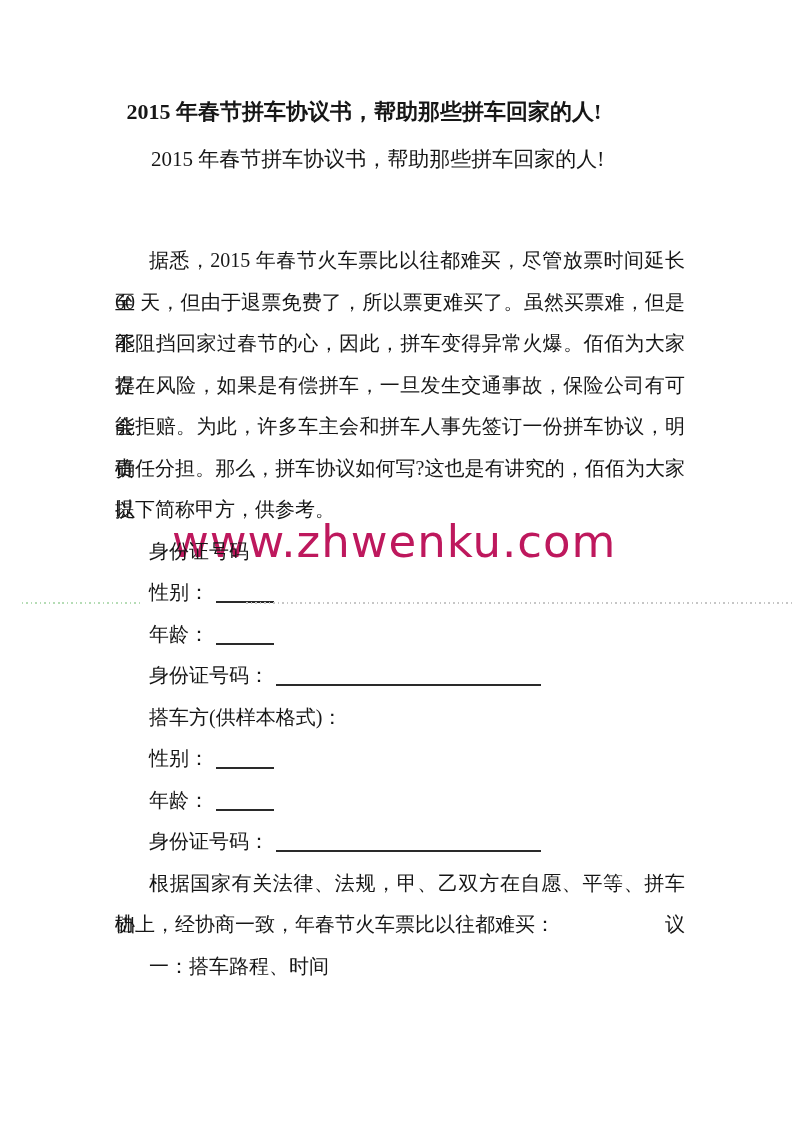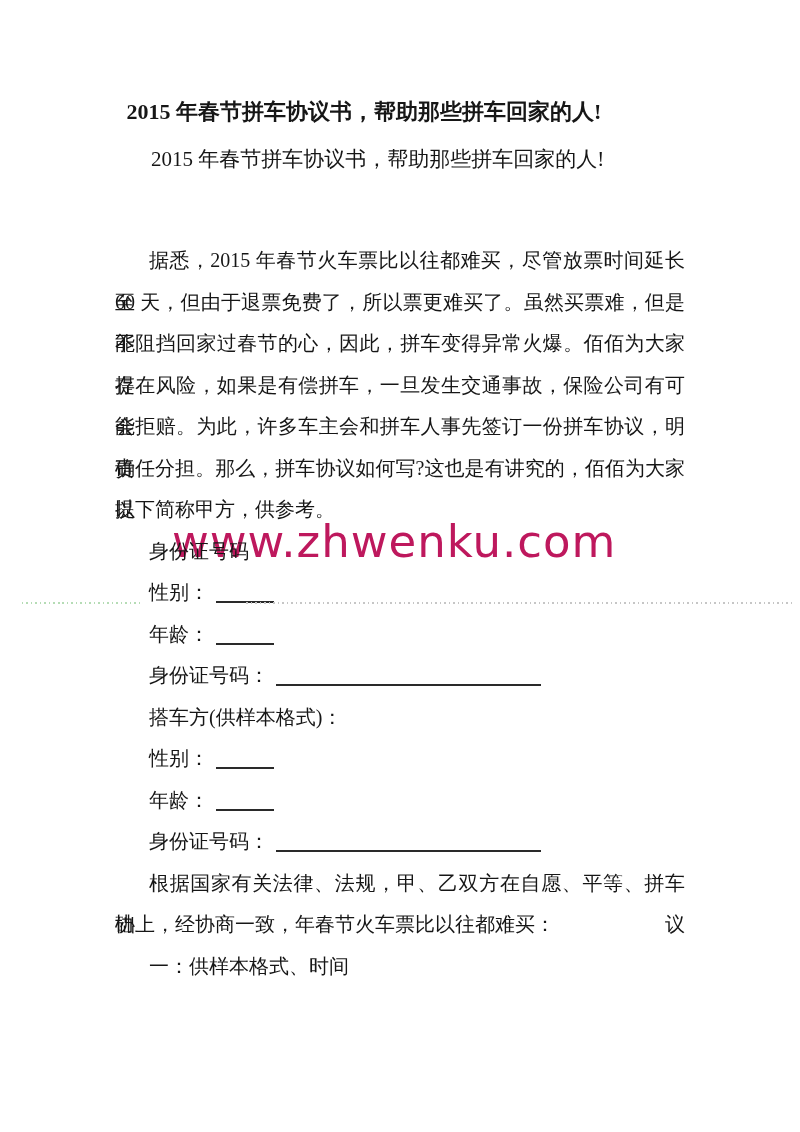--- a/index.html
+++ b/index.html
@@ -95,19 +95,19 @@
     <div class="ln ind">
       <span>年龄：</span><span class="ul ul-short"></span>
     </div>
     <div class="ln ind">
       <span>身份证号码：</span><span class="ul ul-long"></span>
     </div>
 
     <div class="ln ind just">根据国家有关法律、法规，甲、乙双方在自愿、平等、拼车协议</div>
     <div class="ln">础上，经协商一致，年春节火车票比以往都难买：</div>
 
-    <div class="ln ind">一：供样本格式、时间</div>
+    <div class="ln ind">一：搭车路程、时间</div>
   </div>
 
   <div class="divider divider-green"></div>
   <div class="divider divider-gray"></div>
 
 </div>
 
 </body></html>

